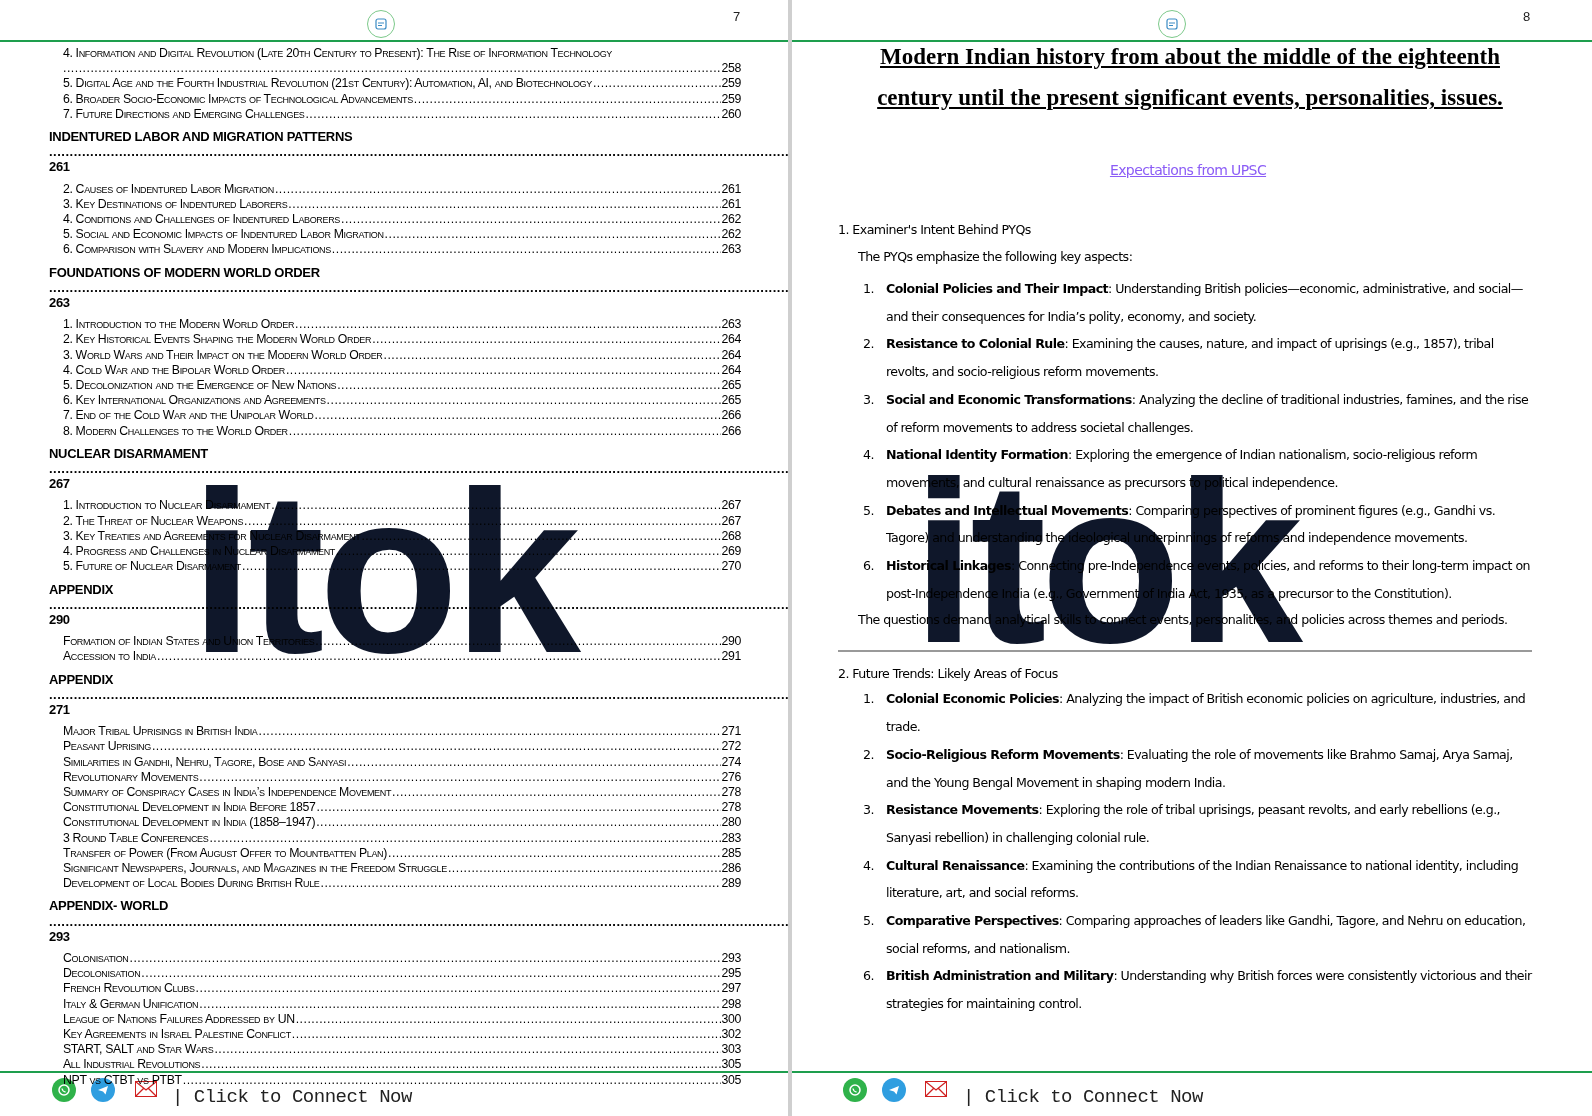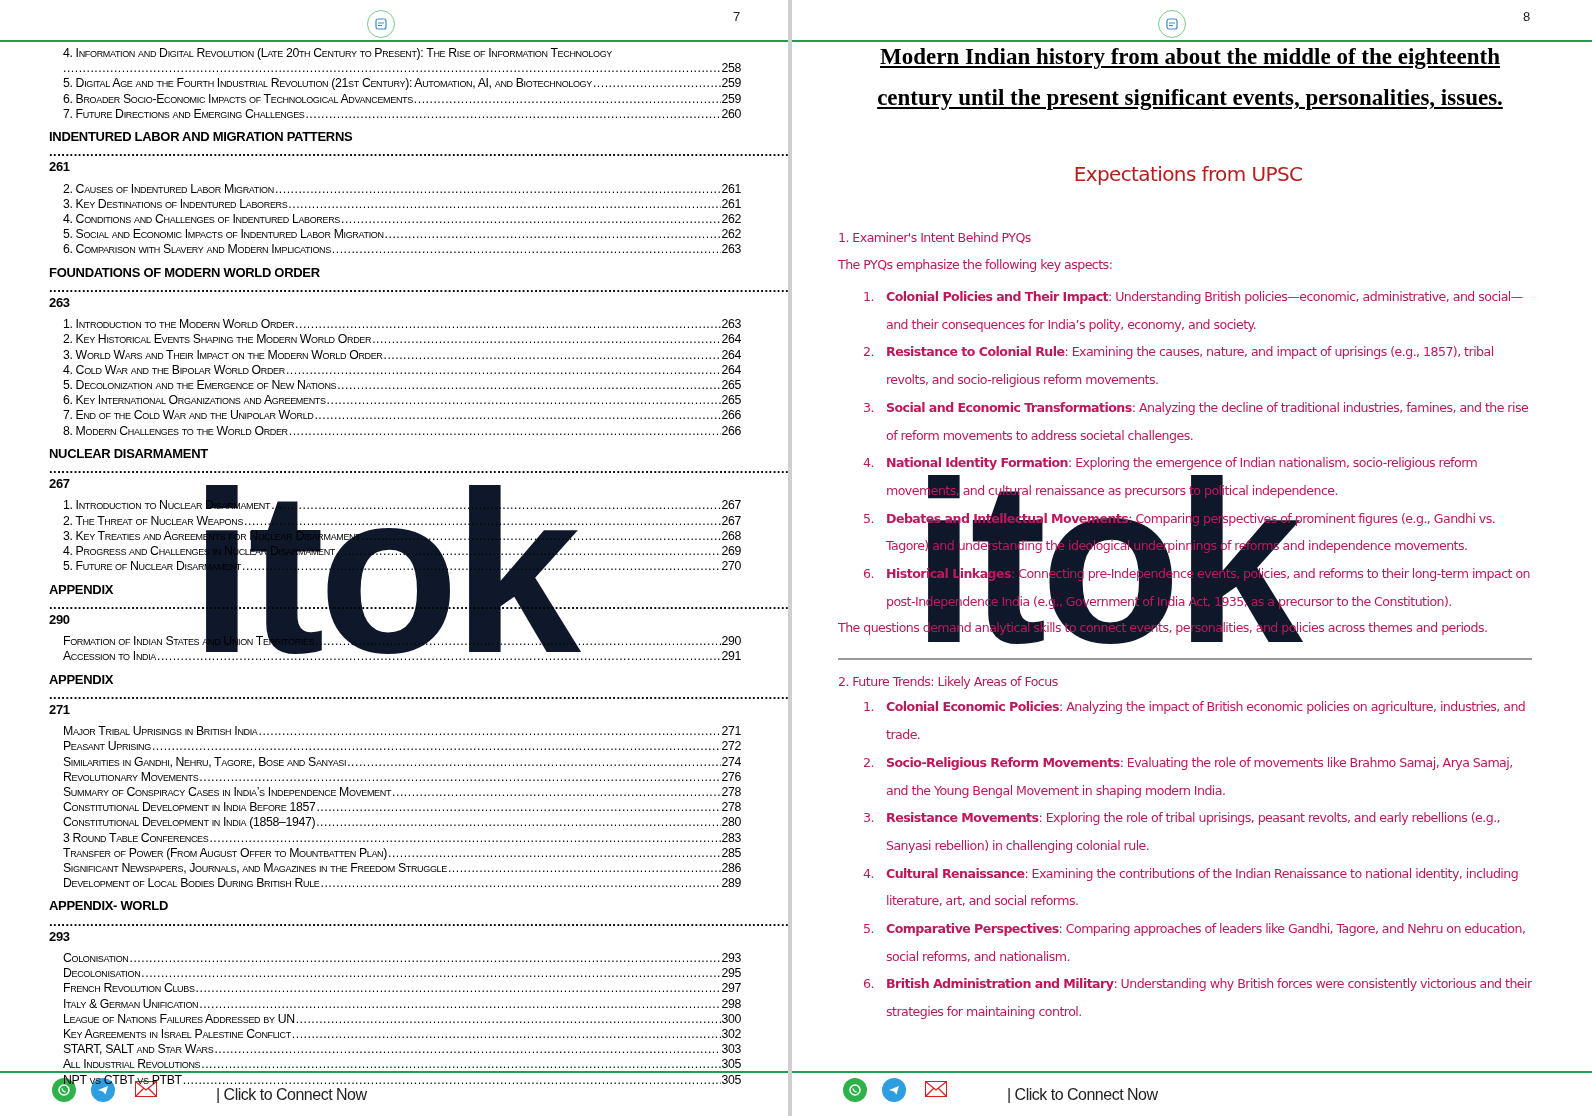--- a/index.html
+++ b/index.html
@@ -35,39 +35,39 @@
   .toc-row.head { font-weight: bold; font-size: 13px; margin-top: 7px; margin-bottom: 7px; letter-spacing: -0.3px; flex-direction: column; }
   .toc-row .lbl { flex: 0 0 auto; }
   .toc-row .dots { flex: 1 1 auto; overflow: hidden; margin: 0 1px; }
   .toc-row .dots::before { content: "........................................................................................................................................................................................................................................................................"; letter-spacing: 0.5px; }
   .toc-row .pg { flex: 0 0 auto; }
   .toc-row.wrap-line2 .dots { margin-left: 0; }
 
   
   .doc { position: absolute; left: 46px; top: 36px; width: 700px; z-index: 1; }
   .doc-title { font-family: "Liberation Serif", serif; font-weight: bold; font-size: 23px; text-align: center; text-decoration: underline; line-height: 41px; width: 700px; margin-left: 2px; }
-  .subtitle { text-align: center; margin-top: 44px; font-size: 20px; color: #b91c1c; font-family: "DejaVu Sans", sans-serif; letter-spacing: -0.6px; }
-  .body-text { font-family: "DejaVu Sans", sans-serif; font-size: 12.6px; letter-spacing: -0.55px; color: #be185d; }
+  .subtitle { text-align: center; margin-top: 44px; font-size: 14px; color: #8b5cf6; text-decoration: underline; font-family: "DejaVu Sans", sans-serif; letter-spacing: -0.6px; }
+  .body-text { font-family: "DejaVu Sans", sans-serif; font-size: 12.6px; letter-spacing: -0.55px; color: #000000; }
   .sec-head { margin-top: 44px; font-size: 12.6px; }
-  .para { margin-top: 11px; line-height: 17px; }
+  .para { margin-top: 11px; line-height: 17px; margin-left: 20px; }
   .olist { margin-top: 10px; list-style: none; }
   .olist li { position: relative; padding-left: 48px; line-height: 27.7px; }
   .olist li .num { position: absolute; left: 25px; top: 0; }
   .olist li b { font-weight: bold; }
   .hr { margin-top: 22px; height: 2px; background: #999; width: 694px; }
 
   
   .footer { position: absolute; top: 1076px; left: 0; width: 100%; height: 40px; }
   .ficon { position: absolute; top: 2px; width: 24px; height: 24px; border-radius: 50%; display: flex; align-items: center; justify-content: center; }
   .f-wa { background: #2fb24a; }
   .f-tg { background: #2f9ee0; }
   .f-mail { width: 22px; height: 16px; border-radius: 0; top: 5px; background: #fff; border: 1.5px solid #d02020; }
   .page-left .f-wa { left: 52px; } .page-left .f-tg { left: 91px; } .page-left .f-mail { left: 135px; }
   .page-right .f-wa { left: 51px; } .page-right .f-tg { left: 90px; } .page-right .f-mail { left: 133px; }
-  .connect { position: absolute; top: 10px; font-family: Liberation Sans, sans-serif; font-size: 16px; letter-spacing: -0.5px; color: #222; margin-left: 44px; }
+  .connect { position: absolute; top: 10px; font-family: Liberation Mono, monospace; font-size: 19px; letter-spacing: -0.5px; color: #222; }
   .page-left .connect { left: 172px; }
   .page-right .connect { left: 171px; }
 </style>
 </head>
 <body>
 
 <div class="page page-left">
   <div class="watermark">itok</div>
   <div class="logo">
     <svg viewBox="0 0 16 16">

